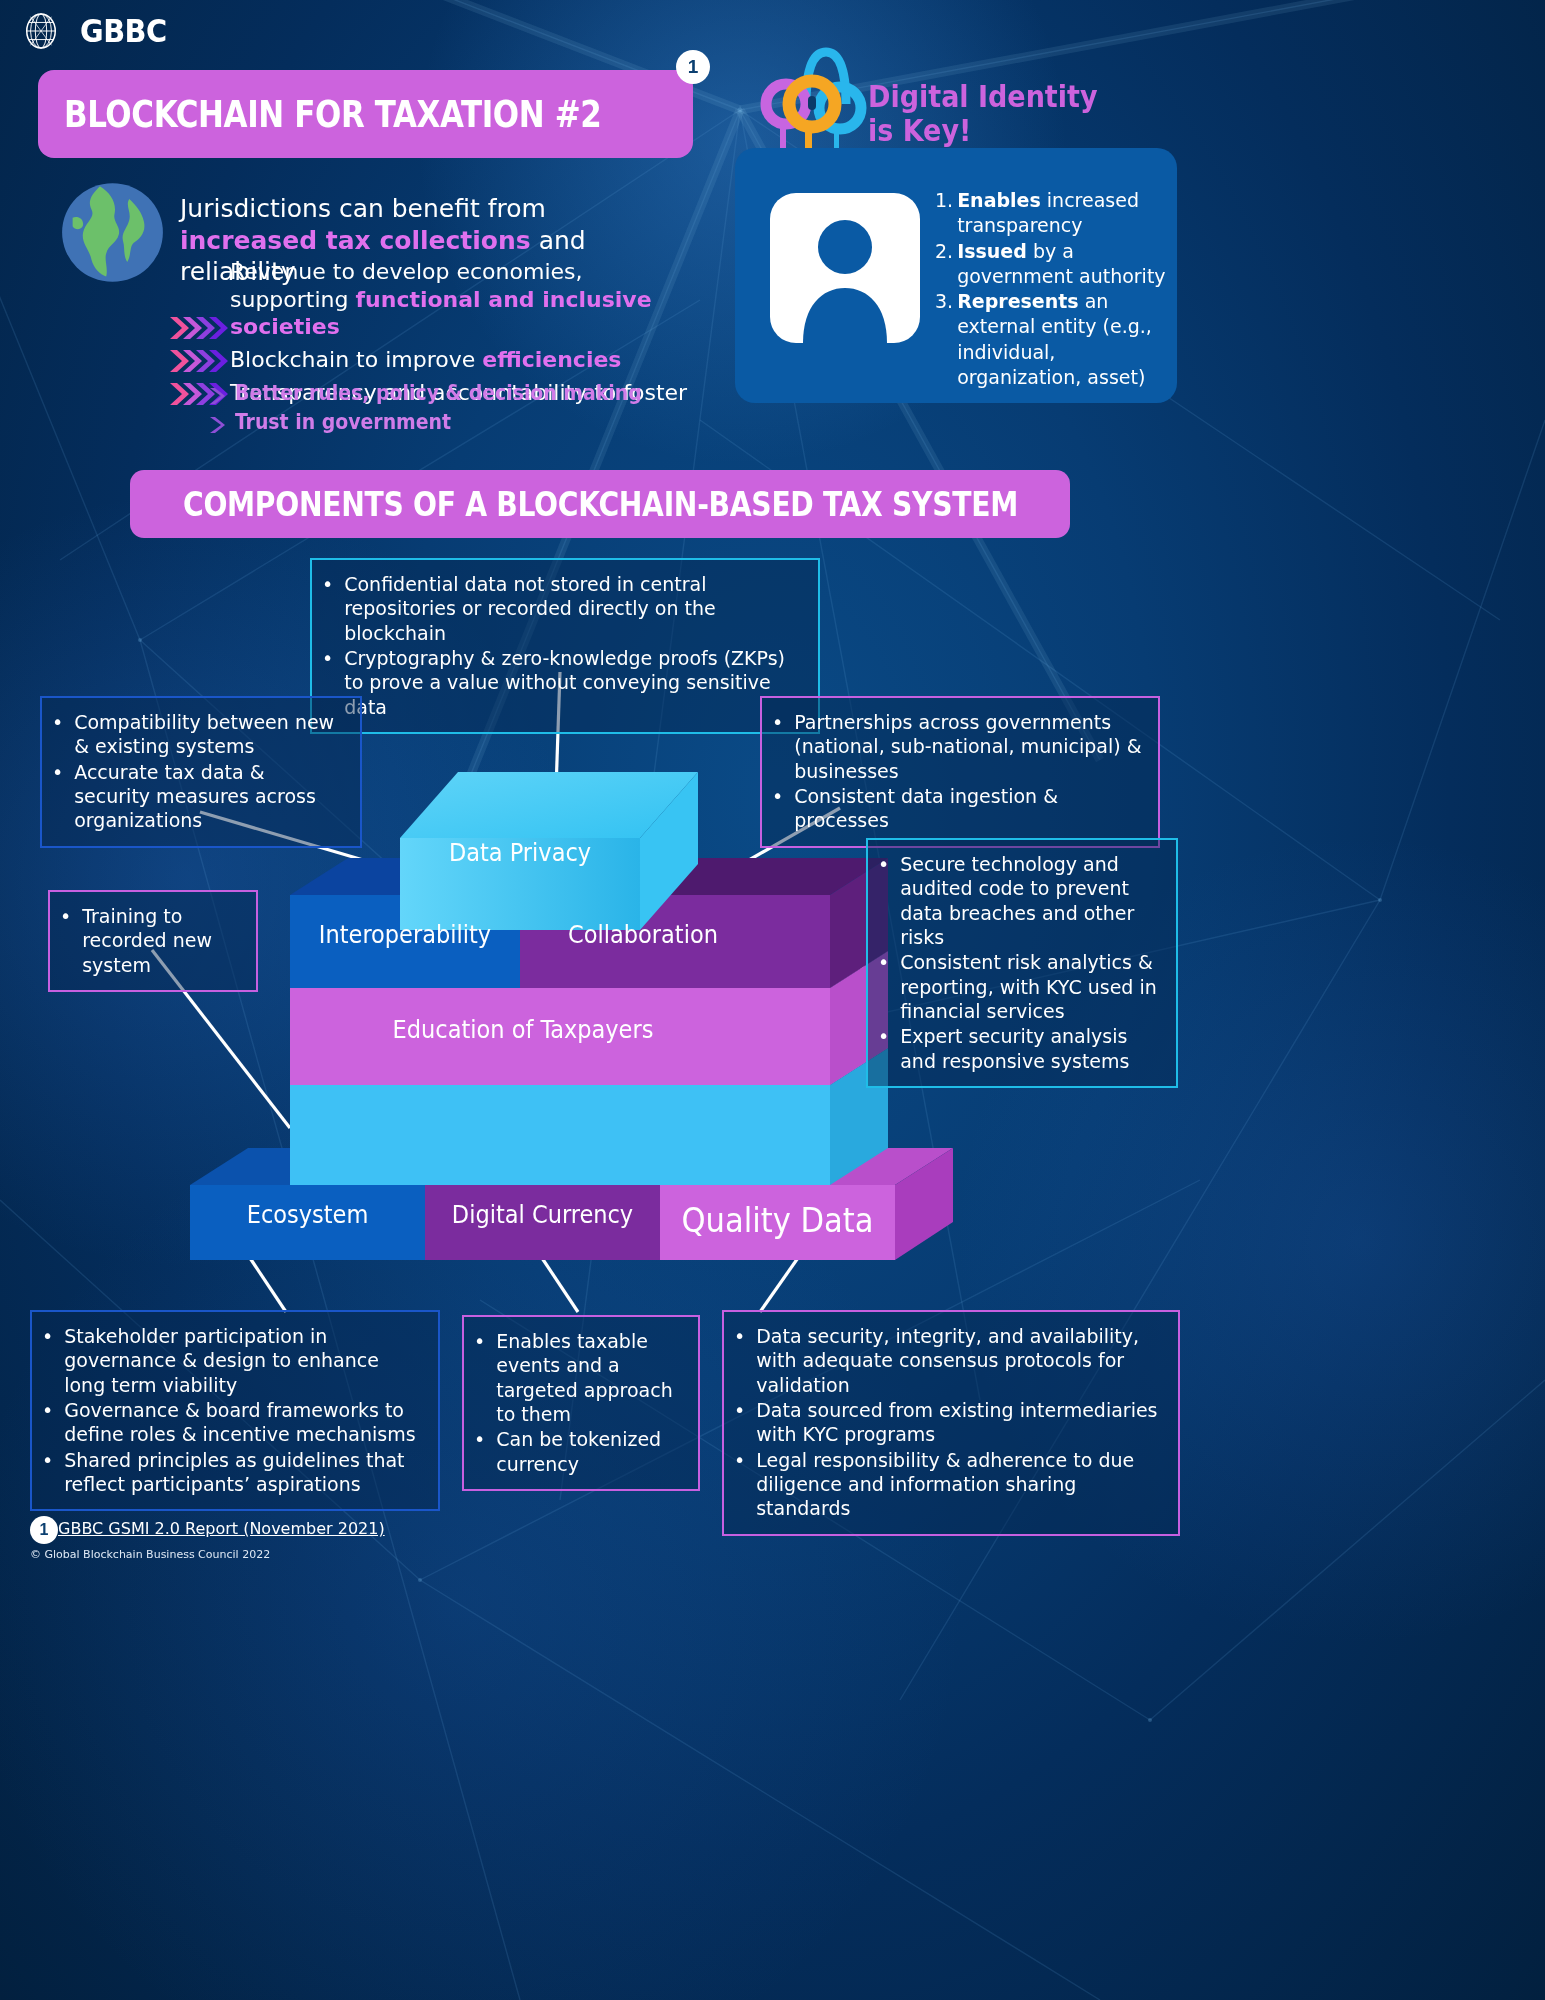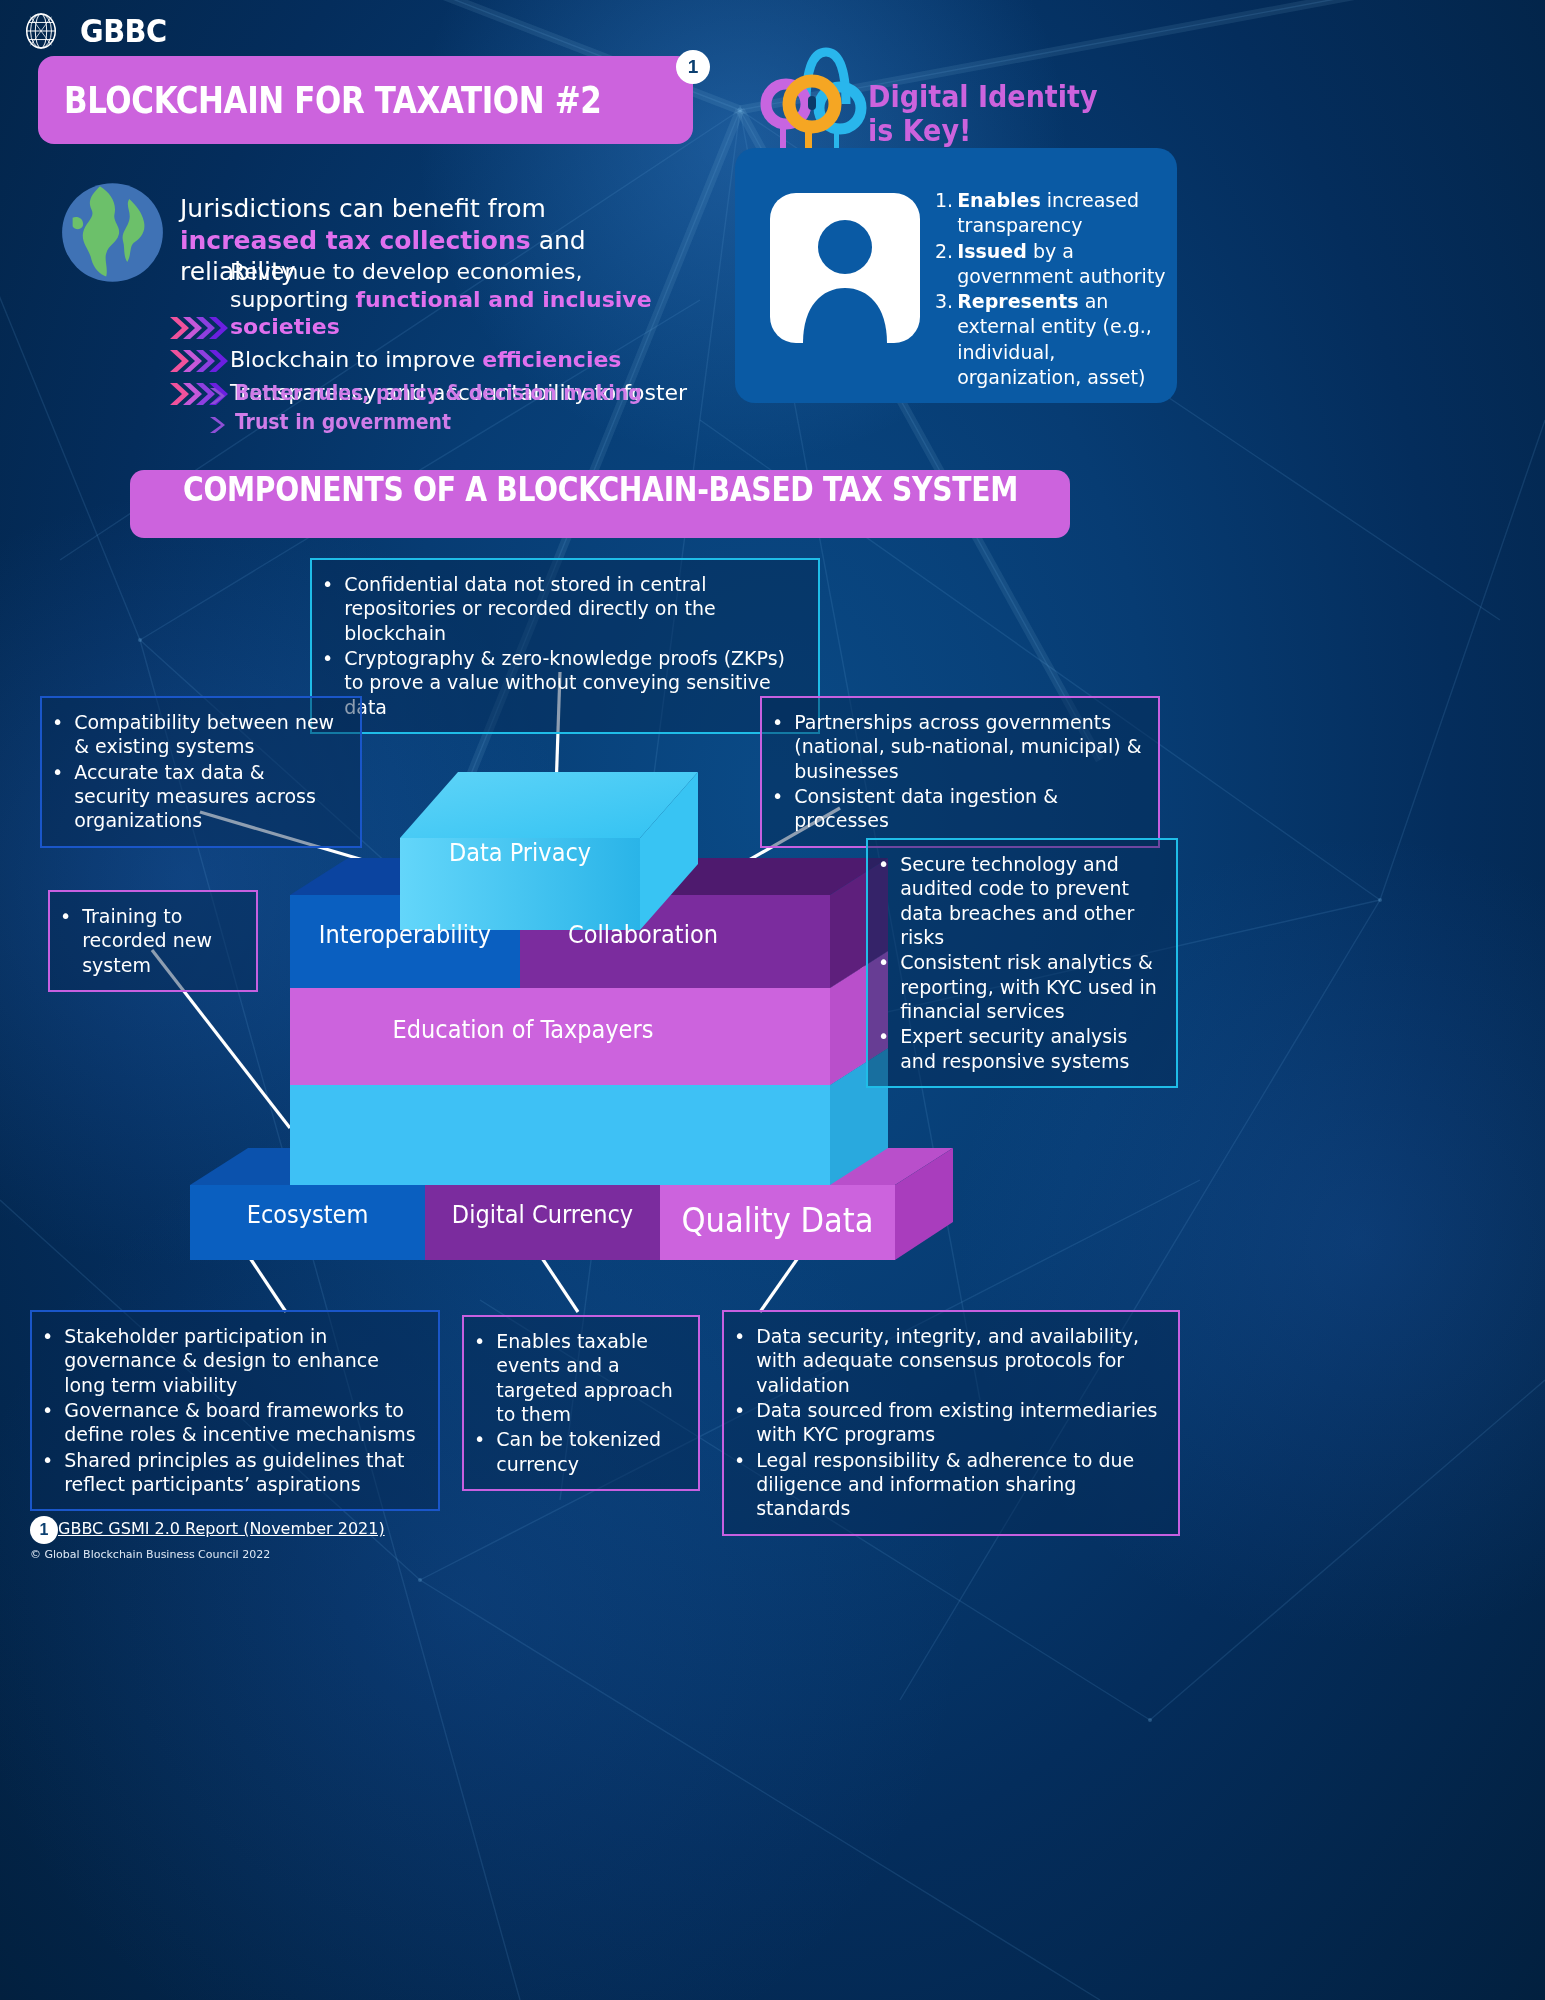--- a/index.html
+++ b/index.html
@@ -21,21 +21,21 @@
   }
   #starfield { position:absolute; inset:0; pointer-events:none; }
 
   
   .logo-wrap { position:absolute; left:22px; top:12px; display:flex; align-items:center; gap:20px; }
   .logo-mark { width:38px; height:38px; }
   .logo-text { color:#fff; font-size:32px; font-weight:700; letter-spacing:-0.5px;
                font-family:"DejaVu Sans Condensed","Liberation Sans",sans-serif; }
 
   .title-banner {
-    position:absolute; left:38px; top:56px; width:655px; height:88px;
+    position:absolute; left:38px; top:70px; width:655px; height:88px;
     background:#cc63dd; border-radius:16px; display:flex; align-items:center;
     padding-left:26px;
   }
   .title-banner span {
     color:#fff; font-size:37px; font-weight:700; letter-spacing:-0.4px;
     font-family:"DejaVu Sans Condensed","Liberation Sans",sans-serif;
     transform: scaleX(0.93); transform-origin:left center; white-space:nowrap;
   }
   .footnote-badge {
     position:absolute; width:34px; height:34px; border-radius:50%;
@@ -85,21 +85,21 @@
     position:absolute; left:935px; top:188px; width:240px;
     color:#fff; font-size:19px; line-height:1.33;
   }
   .di-li { display:flex; gap:4px; }
   .di-num { flex:0 0 auto; }
   .di-li b { font-weight:700; }
 
   
   .comp-banner {
     position:absolute; left:130px; top:470px; width:940px; height:68px;
-    background:#cc63dd; border-radius:14px; display:flex; align-items:flex-start;
+    background:#cc63dd; border-radius:14px; display:flex; align-items:center;
     justify-content:center;
   }
   .comp-banner span {
     color:#fff; font-size:33px; font-weight:700; letter-spacing:-0.3px;
     font-family:"DejaVu Sans Condensed","Liberation Sans",sans-serif;
     transform: scaleX(0.95);
   }
 
   
   .callout {

